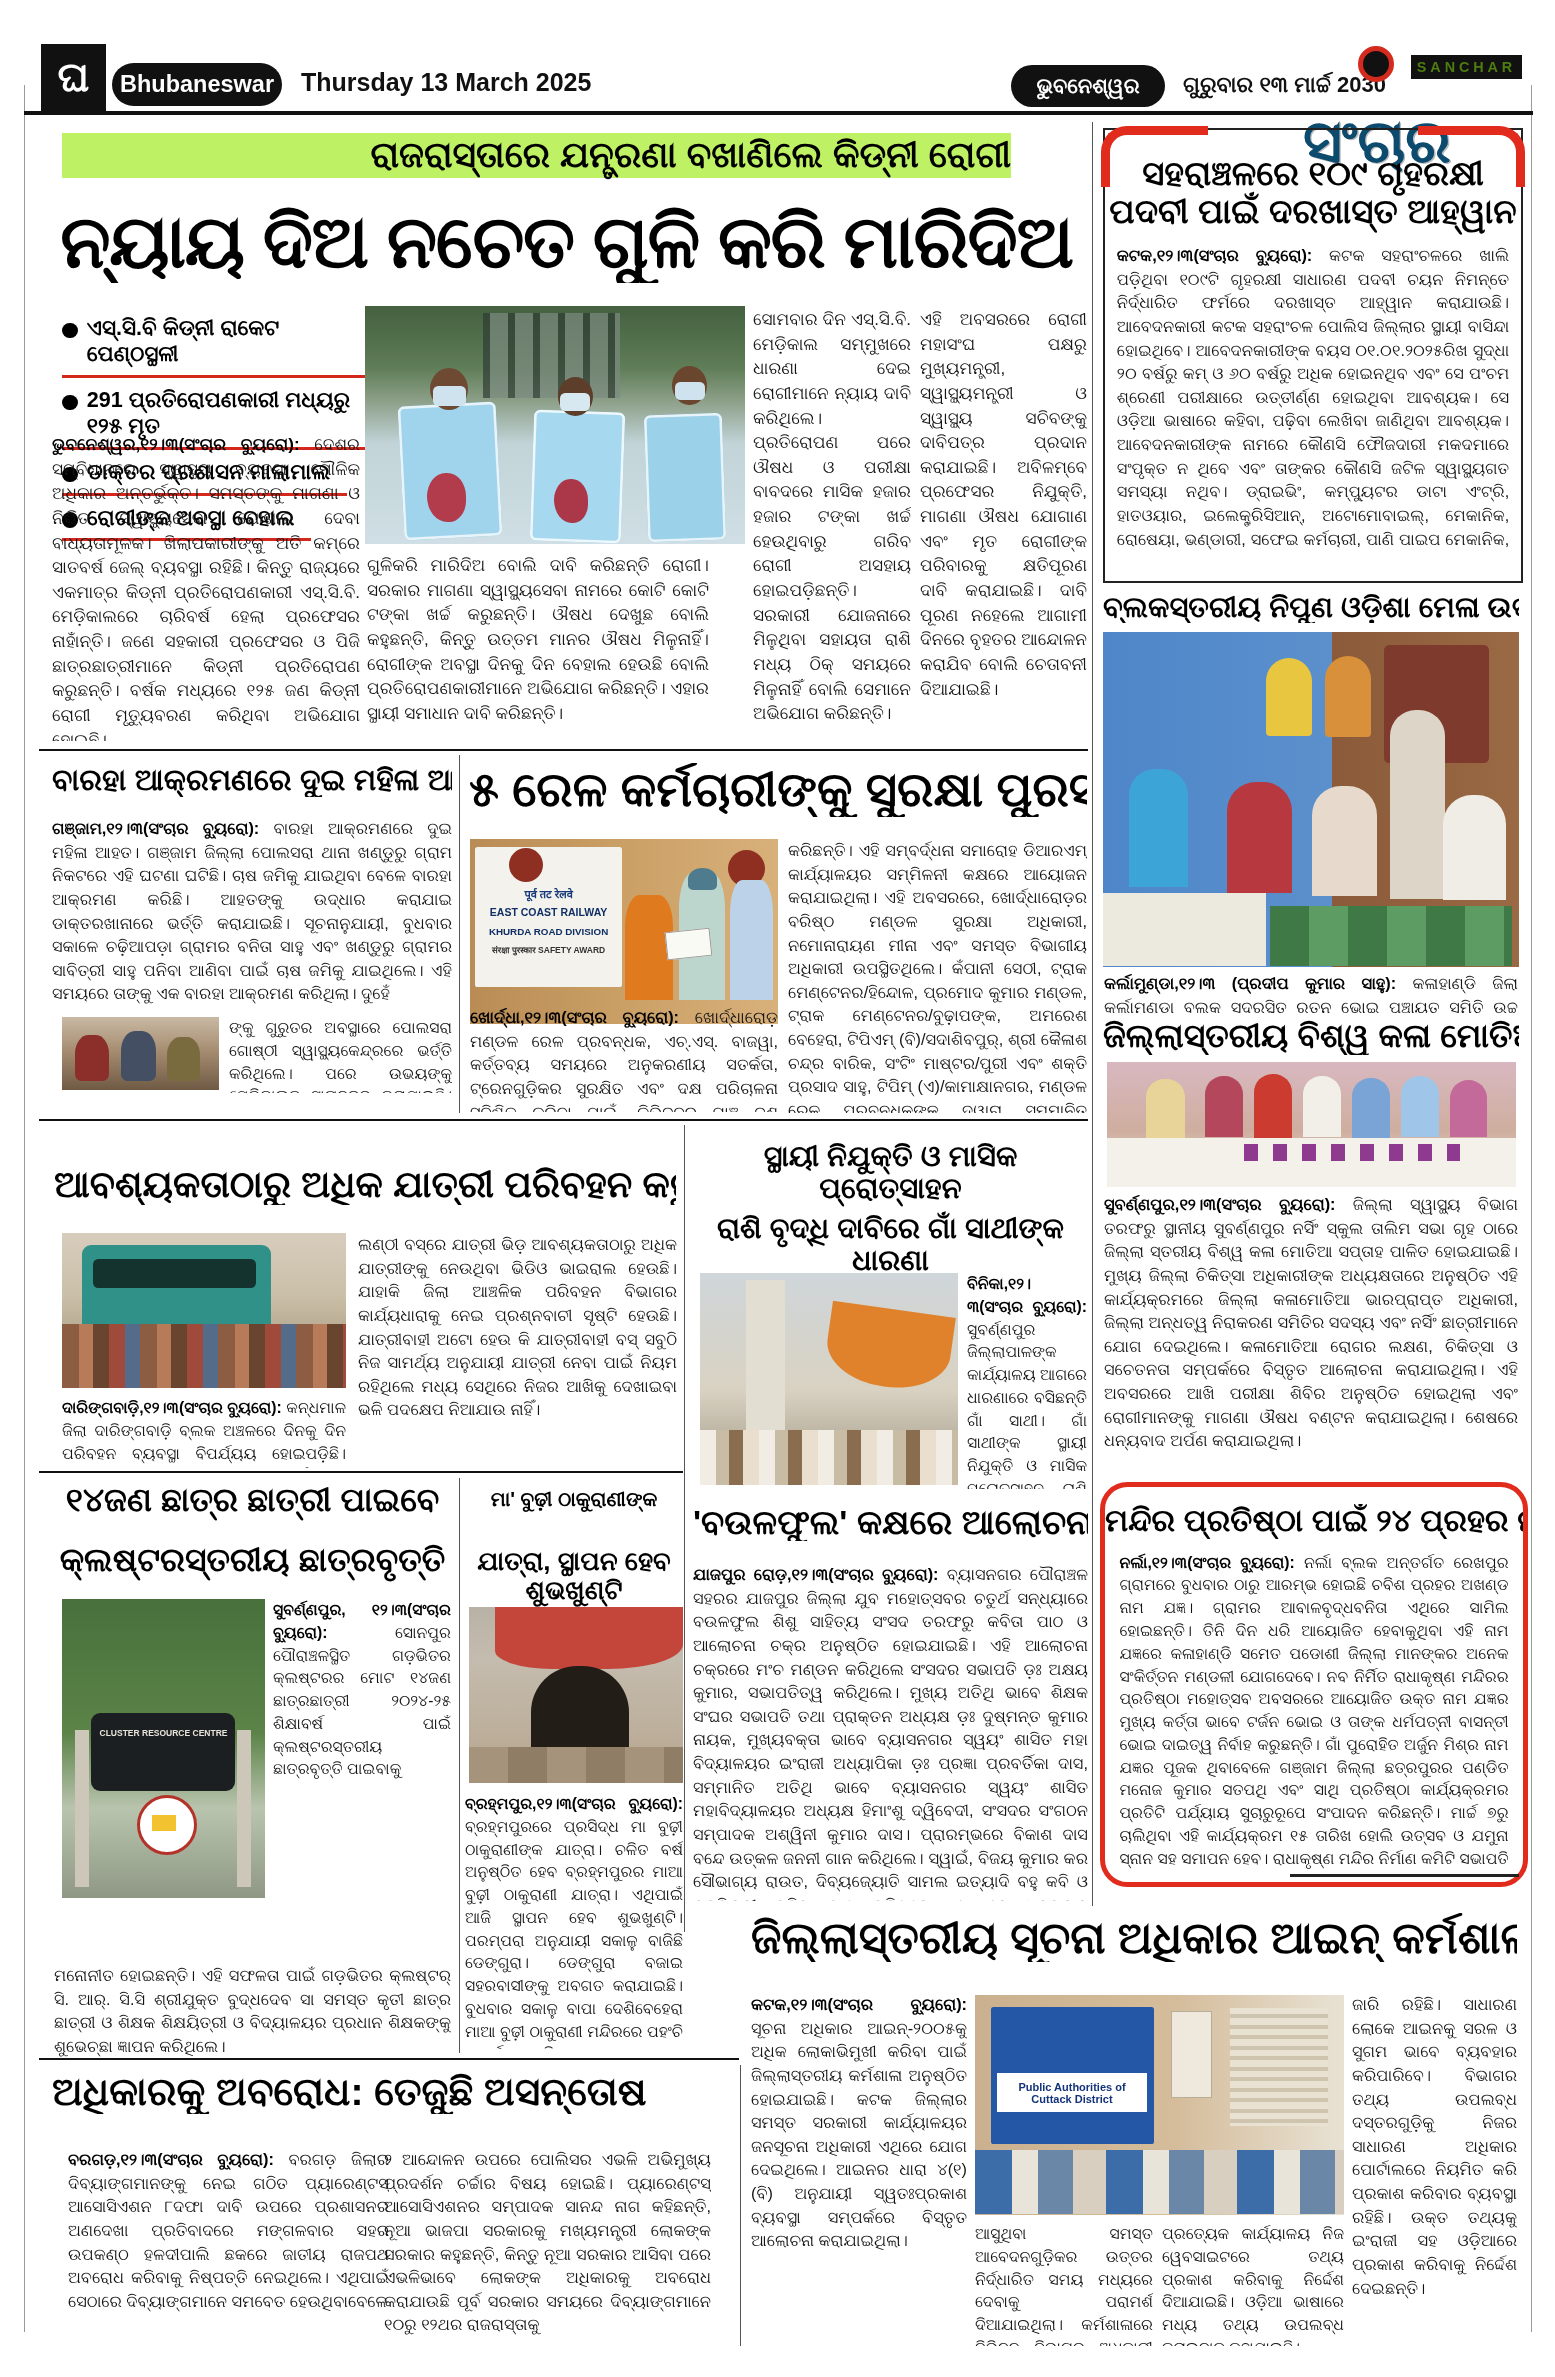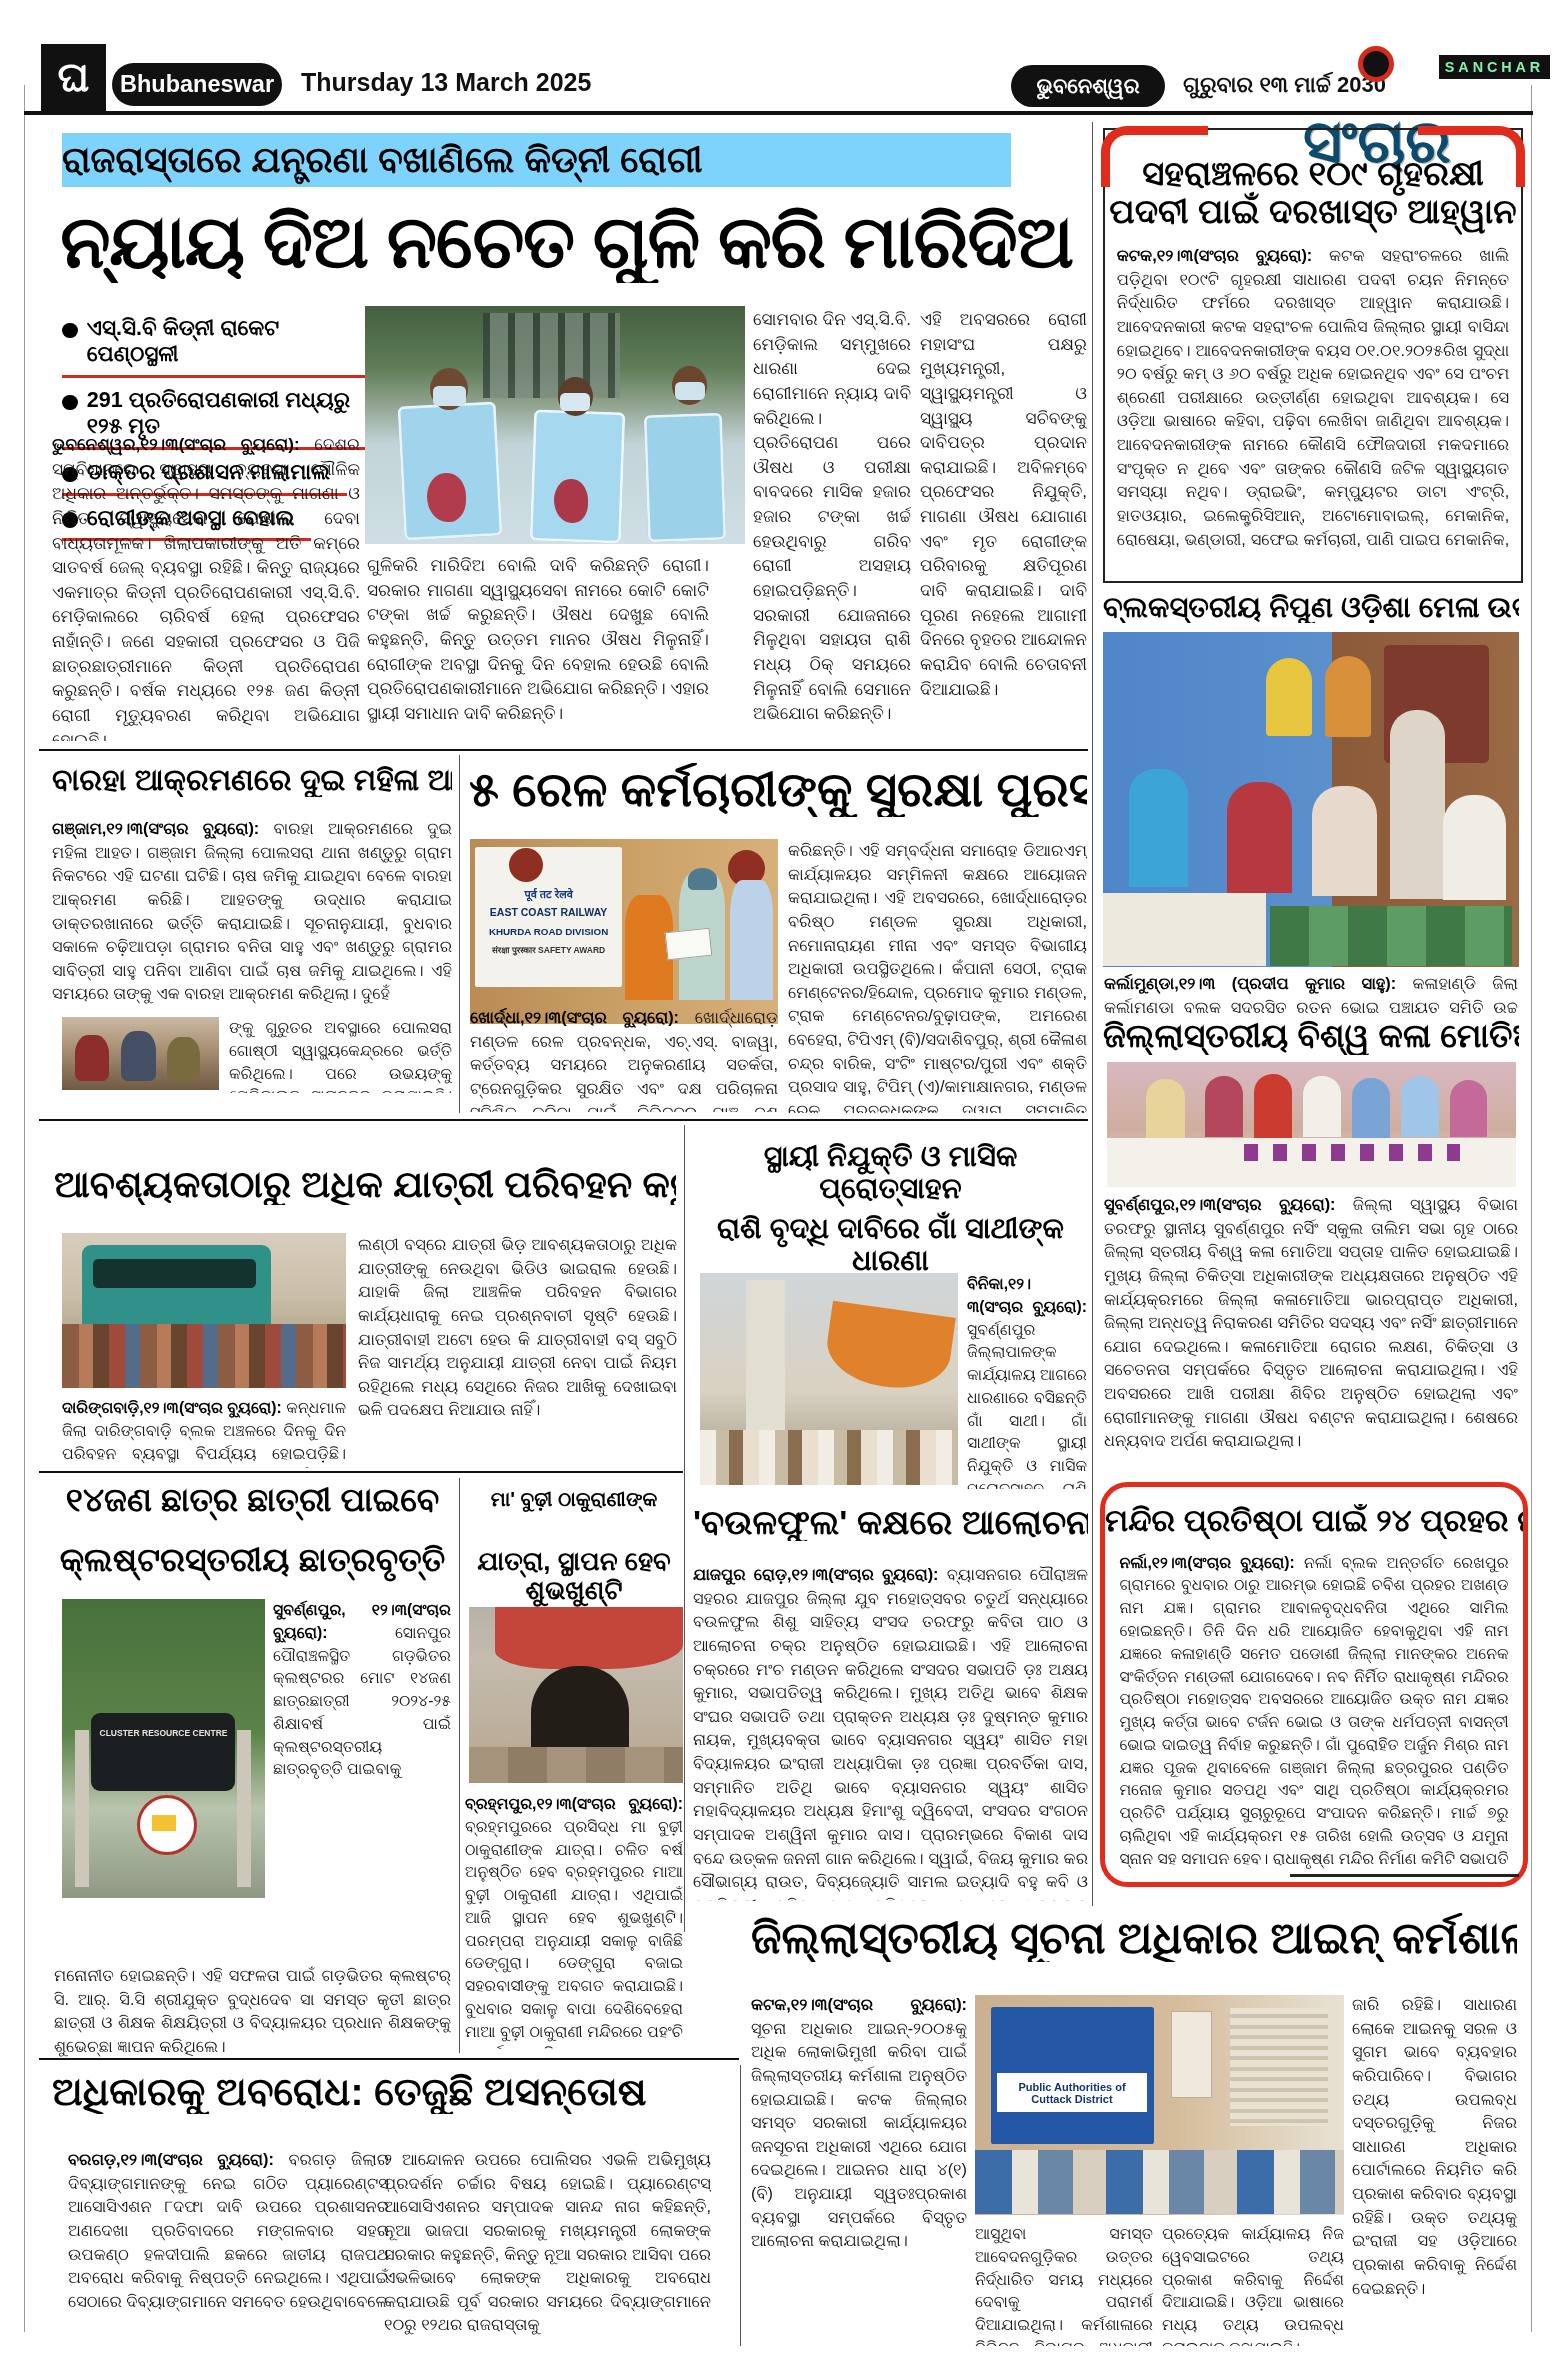--- a/index.html
+++ b/index.html
@@ -38,32 +38,32 @@
         <span>ଘ</span>
       </div>
     <div class="pill abs" style="left:112px;top:63px;width:170px;height:43px;font-size:23.5px;">
         <span>Bhubaneswar</span>
       </div>
     <div class="abs" style="left:301px;top:68px;font-size:25px;font-weight:800;color:#111;"><span>Thursday 13 March 2025</span></div>
     <div class="pill abs" style="left:1011px;top:65px;width:154px;height:42px;font-size:21px;">
         <span>ଭୁବନେଶ୍ୱର</span>
       </div>
     <div class="abs" style="left:1183px;top:72px;font-size:22px;font-weight:700;color:#111;"><span>ଗୁରୁବାର ୧୩ ମାର୍ଚ୍ଚ 2030</span></div>
-    <div class="abs" style="left:1411px;top:55px;width:111px;height:23.5px;background:#111;color:#86efac;display:flex;align-items:center;justify-content:center;font-size:14.4px;font-weight:700;letter-spacing:3.9px;margin-left:28px;">
+    <div class="abs" style="left:1411px;top:55px;width:111px;height:23.5px;background:#111;color:#4d7c0f;display:flex;align-items:center;justify-content:center;font-size:14.4px;font-weight:700;letter-spacing:3.9px;">
         <span>SANCHAR</span>
       </div>
     <div class="abs" style="left:1358px;top:46px;width:26px;height:26px;border:5.9px solid #d42b1e;border-radius:50%;background:#111;"></div>
     <div class="abs" style="left:1303px;top:63px;width:222px;font-size:60px;font-weight:800;color:#0c4a6e;text-shadow:1.3px 1.3px 0 #bbb;white-space:nowrap;margin-top:44px;"><span>ସଂଚାର</span></div>
   </div>
   <div class="rule abs" style="left:23.5px;top:111px;width:1509px;height:3.9px;"></div>
 
   <div class="vrule abs" style="left:1092px;top:122px;height:1784px;"></div>
 
   <section>
-    <div class="abs" style="left:62px;top:133px;width:949px;height:54px;background:#7dd3fc;display:flex;align-items:center;justify-content:flex-start;">
+    <div class="abs" style="left:62px;top:133px;width:949px;height:45px;background:#bef264;display:flex;align-items:center;justify-content:flex-end;">
       <span class="hl" style="font-size:36px;">ରାଜରାସ୍ତାରେ ଯନ୍ତ୍ରଣା ବଖାଣିଲେ କିଡ୍‌ନୀ ରୋଗୀ</span>
     </div>
     <div class="hl abs nowrap" style="left:46px;top:201px;width:1041px;font-size:73px;letter-spacing:-1.3px;">ନ୍ୟାୟ ଦିଅ ନଚେତ ଗୁଳି କରି ମାରିଦିଅ</div>
 
     <div class="abs" style="left:62px;top:315px;width:314px;">
       <div class="bullet-item">
           <span class="bullet-dot"></span>
           <span>ଏସ୍.ସି.ବି କିଡ୍‌ନୀ ରାକେଟ ପେଣ୍ଠସ୍ଥଳୀ</span>
         </div>
       <div class="bullet-item">

